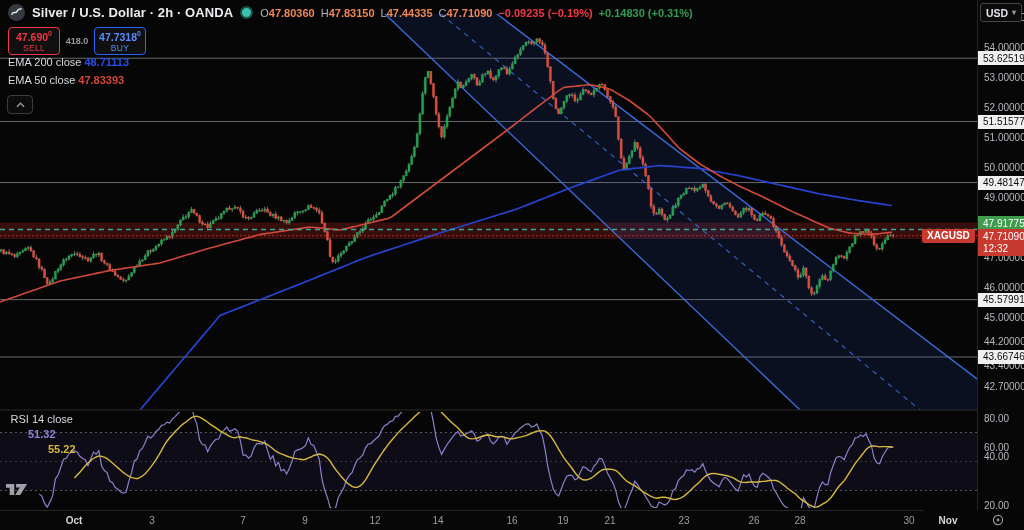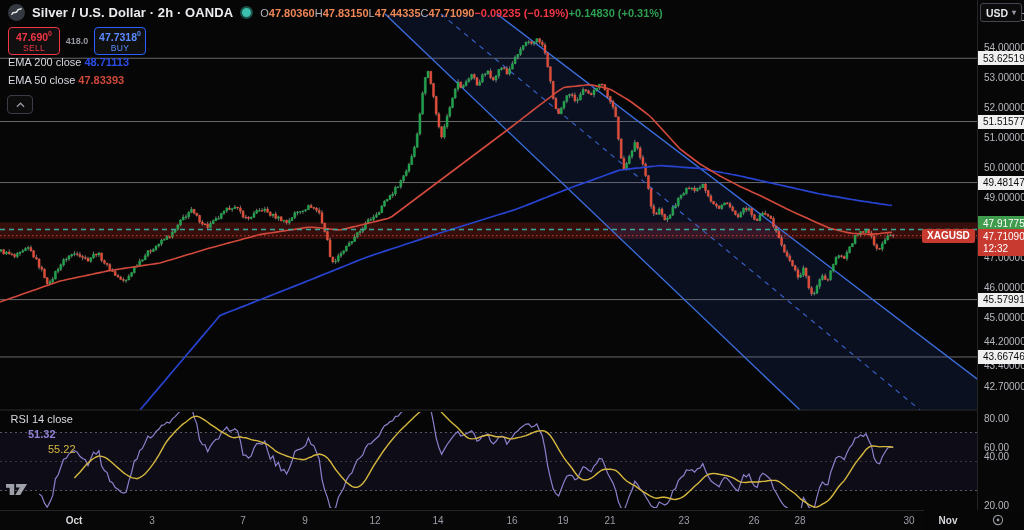--- a/index.html
+++ b/index.html
@@ -5,40 +5,40 @@
   html,body{margin:0;padding:0;background:#000;}
   #app{position:relative;width:1024px;height:530px;background:#060606;overflow:hidden;
        font-family:"Liberation Sans",sans-serif;-webkit-font-smoothing:antialiased;}
   .abs{position:absolute;}
   
   #symbolRow{left:8px;top:4px;display:flex;align-items:center;gap:7px;z-index:30;}
   #symbolLogo{width:17px;height:17px;border-radius:50%;background:#343840;display:flex;align-items:center;justify-content:center;}
   #symbolLogo svg{display:block;}
   #symbolTitle{color:#ececf0;font-size:13px;font-weight:700;letter-spacing:.1px;}
   #statusDot{width:9px;height:9px;border-radius:50%;background:#3cbfae;border:2px solid #1b4f47;}
-  #ohlcRow{display:flex;align-items:center;font-size:11px;font-weight:700;}
+  #ohlcRow{display:flex;align-items:center;gap:6px;font-size:11px;font-weight:700;}
   .ohlc-k{color:#b2b5be;font-weight:400;}
   .ohlc-v{color:#ef8757;}
   .chg-neg{color:#f23645;}
   .chg-pos{color:#2e9e53;}
   
   #tradeRow{left:8px;top:27px;display:flex;align-items:center;gap:0;z-index:30;}
   .trade-btn{width:50px;height:26px;border-radius:4px;background:#101010;display:flex;flex-direction:column;align-items:center;justify-content:center;line-height:1;cursor:pointer;}
   #sellBtn{border:1px solid #f23645;color:#f23645;}
   #buyBtn{border:1px solid #2962ff;color:#5b8cff;}
   .trade-price{font-size:10.5px;font-weight:700;}
   .trade-price sup{font-size:7px;}
   .trade-label{font-size:8.5px;margin-top:2px;letter-spacing:.3px;}
   #spread{width:34px;text-align:center;color:#9598a1;font-size:9px;font-weight:700;}
   
   .legendRow{left:8px;display:flex;align-items:center;gap:3px;font-size:11px;z-index:30;color:#b2b5be;}
   .legendRow .val-blue{color:#2b4ee8;font-weight:700;}
   .legendRow .val-red{color:#d0493b;font-weight:700;}
   .legendRow .val-purple{color:#9480d8;font-weight:700;}
-  .legendRow .val-yellow{color:#d6b83e;font-weight:400;padding-left:40px;}
+  .legendRow .val-yellow{color:#d6b83e;font-weight:700;padding-left:40px;}
   .legendRow .lname{color:#d7d9e0;}
   #collapseBtn{left:7px;top:95px;width:24px;height:17px;border:1px solid #3a3d46;border-radius:4px;background:#0c0c0c;color:#9598a1;font-size:9px;display:flex;align-items:center;justify-content:center;cursor:pointer;z-index:30;}
   
   #tvLogo{left:6px;top:482px;z-index:25;opacity:.85;}
   
   #priceAxis{left:977px;top:0;width:47px;height:510px;background:#070707;border-left:1px solid #242424;z-index:20;}
   .tick{position:absolute;left:6px;transform:translateY(-50%);color:#b6b8bf;font-size:10px;white-space:nowrap;}
   .chip{position:absolute;left:0;width:47px;transform:translateY(-50%);font-size:10px;padding:1.5px 0 1.5px 5px;box-sizing:border-box;white-space:nowrap;}
   .chip.white{background:#f0f0f0;color:#0c0c0c;}
   .chip.green{background:#3f9c4c;color:#fff;}

